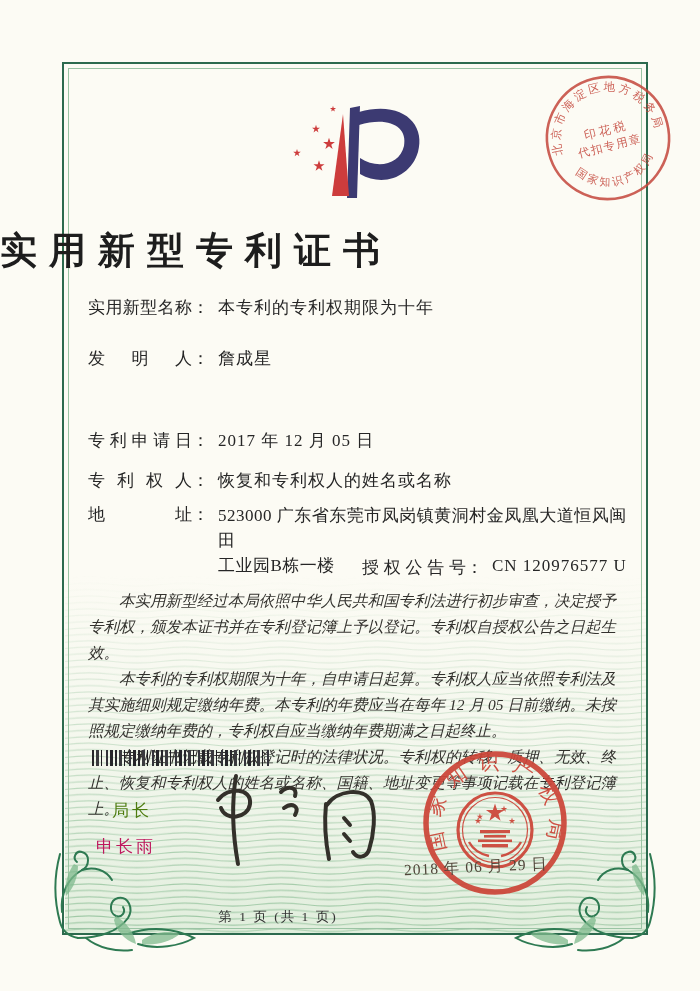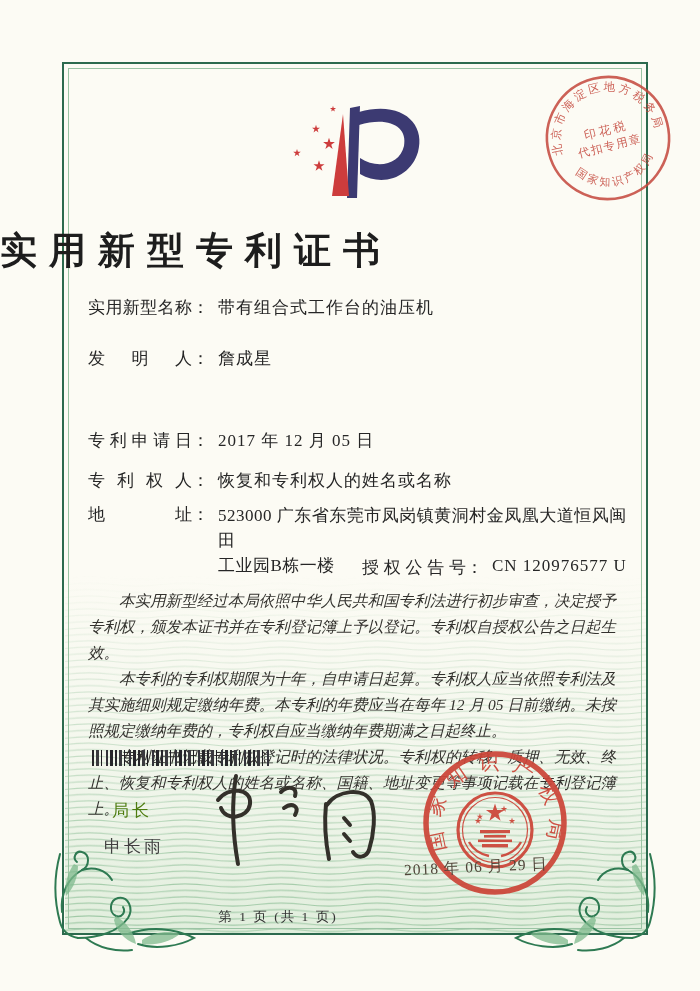--- a/index.html
+++ b/index.html
@@ -63,21 +63,21 @@
   
   .barcode{
     position:absolute;left:92px;top:750px;width:178px;height:16px;z-index:3;
     background:repeating-linear-gradient(90deg,
       #26262a 0 2px,transparent 2px 4px,#3a3a3e 4px 7px,transparent 7px 9px,
       #1e1e22 9px 10px,transparent 10px 14px,#33333a 14px 16px,transparent 16px 18px,
       #26262a 18px 21px,transparent 21px 23px);
   }
   
   .signoff-title{position:absolute;left:112px;top:799px;font-size:17px;letter-spacing:3px;z-index:3;color:#4d7c0f;}
-  .signoff-name{position:absolute;left:104px;top:835px;font-size:17px;letter-spacing:3px;z-index:3;color:#404040;}
+  .signoff-name{position:absolute;left:96px;top:835px;font-size:17px;letter-spacing:3px;z-index:3;color:#be185d;}
   .signature{position:absolute;left:178px;top:762px;width:215px;height:108px;z-index:3;}
   
   .official-seal{position:absolute;left:420px;top:748px;width:150px;height:150px;opacity:.93;z-index:4;}
   .seal-date{
     position:absolute;left:404px;top:856px;width:190px;z-index:5;
     font-size:15.5px;color:#51463a;letter-spacing:1px;transform:rotate(-2.5deg);
   }
   
   .footer{
     position:absolute;left:0;top:908px;width:556px;text-align:center;
@@ -184,21 +184,21 @@
         <textPath href="#taxBot" startOffset="50%" text-anchor="middle">国家知识产权局</textPath>
       </text>
       <text x="68" y="64" font-size="12" letter-spacing="3" text-anchor="middle" font-family="Liberation Serif, DejaVu Serif, serif">印花税</text>
       <text x="68" y="80" font-size="11.5" letter-spacing="1.5" text-anchor="middle" font-family="Liberation Serif, DejaVu Serif, serif">代扣专用章</text>
     </g>
   </svg>
 
   <div class="title">实用新型专利证书</div>
 
   <div class="frow row-name">
-    <span class="flabel">实用新型名称</span><span class="colon">：</span><span class="fvalue">带有组合式工作台的油压机</span>
+    <span class="flabel">实用新型名称</span><span class="colon">：</span><span class="fvalue">本专利的专利权期限为十年</span>
   </div>
   <div class="frow row-inventor">
     <span class="flabel">发明人</span><span class="colon">：</span><span class="fvalue">詹成星</span>
   </div>
   <div class="frow row-filing-date">
     <span class="flabel">专利申请日</span><span class="colon">：</span><span class="fvalue">2017 年 12 月 05 日</span>
   </div>
   <div class="frow row-patentee">
     <span class="flabel">专利权人</span><span class="colon">：</span><span class="fvalue">恢复和专利权人的姓名或名称</span>
   </div>

